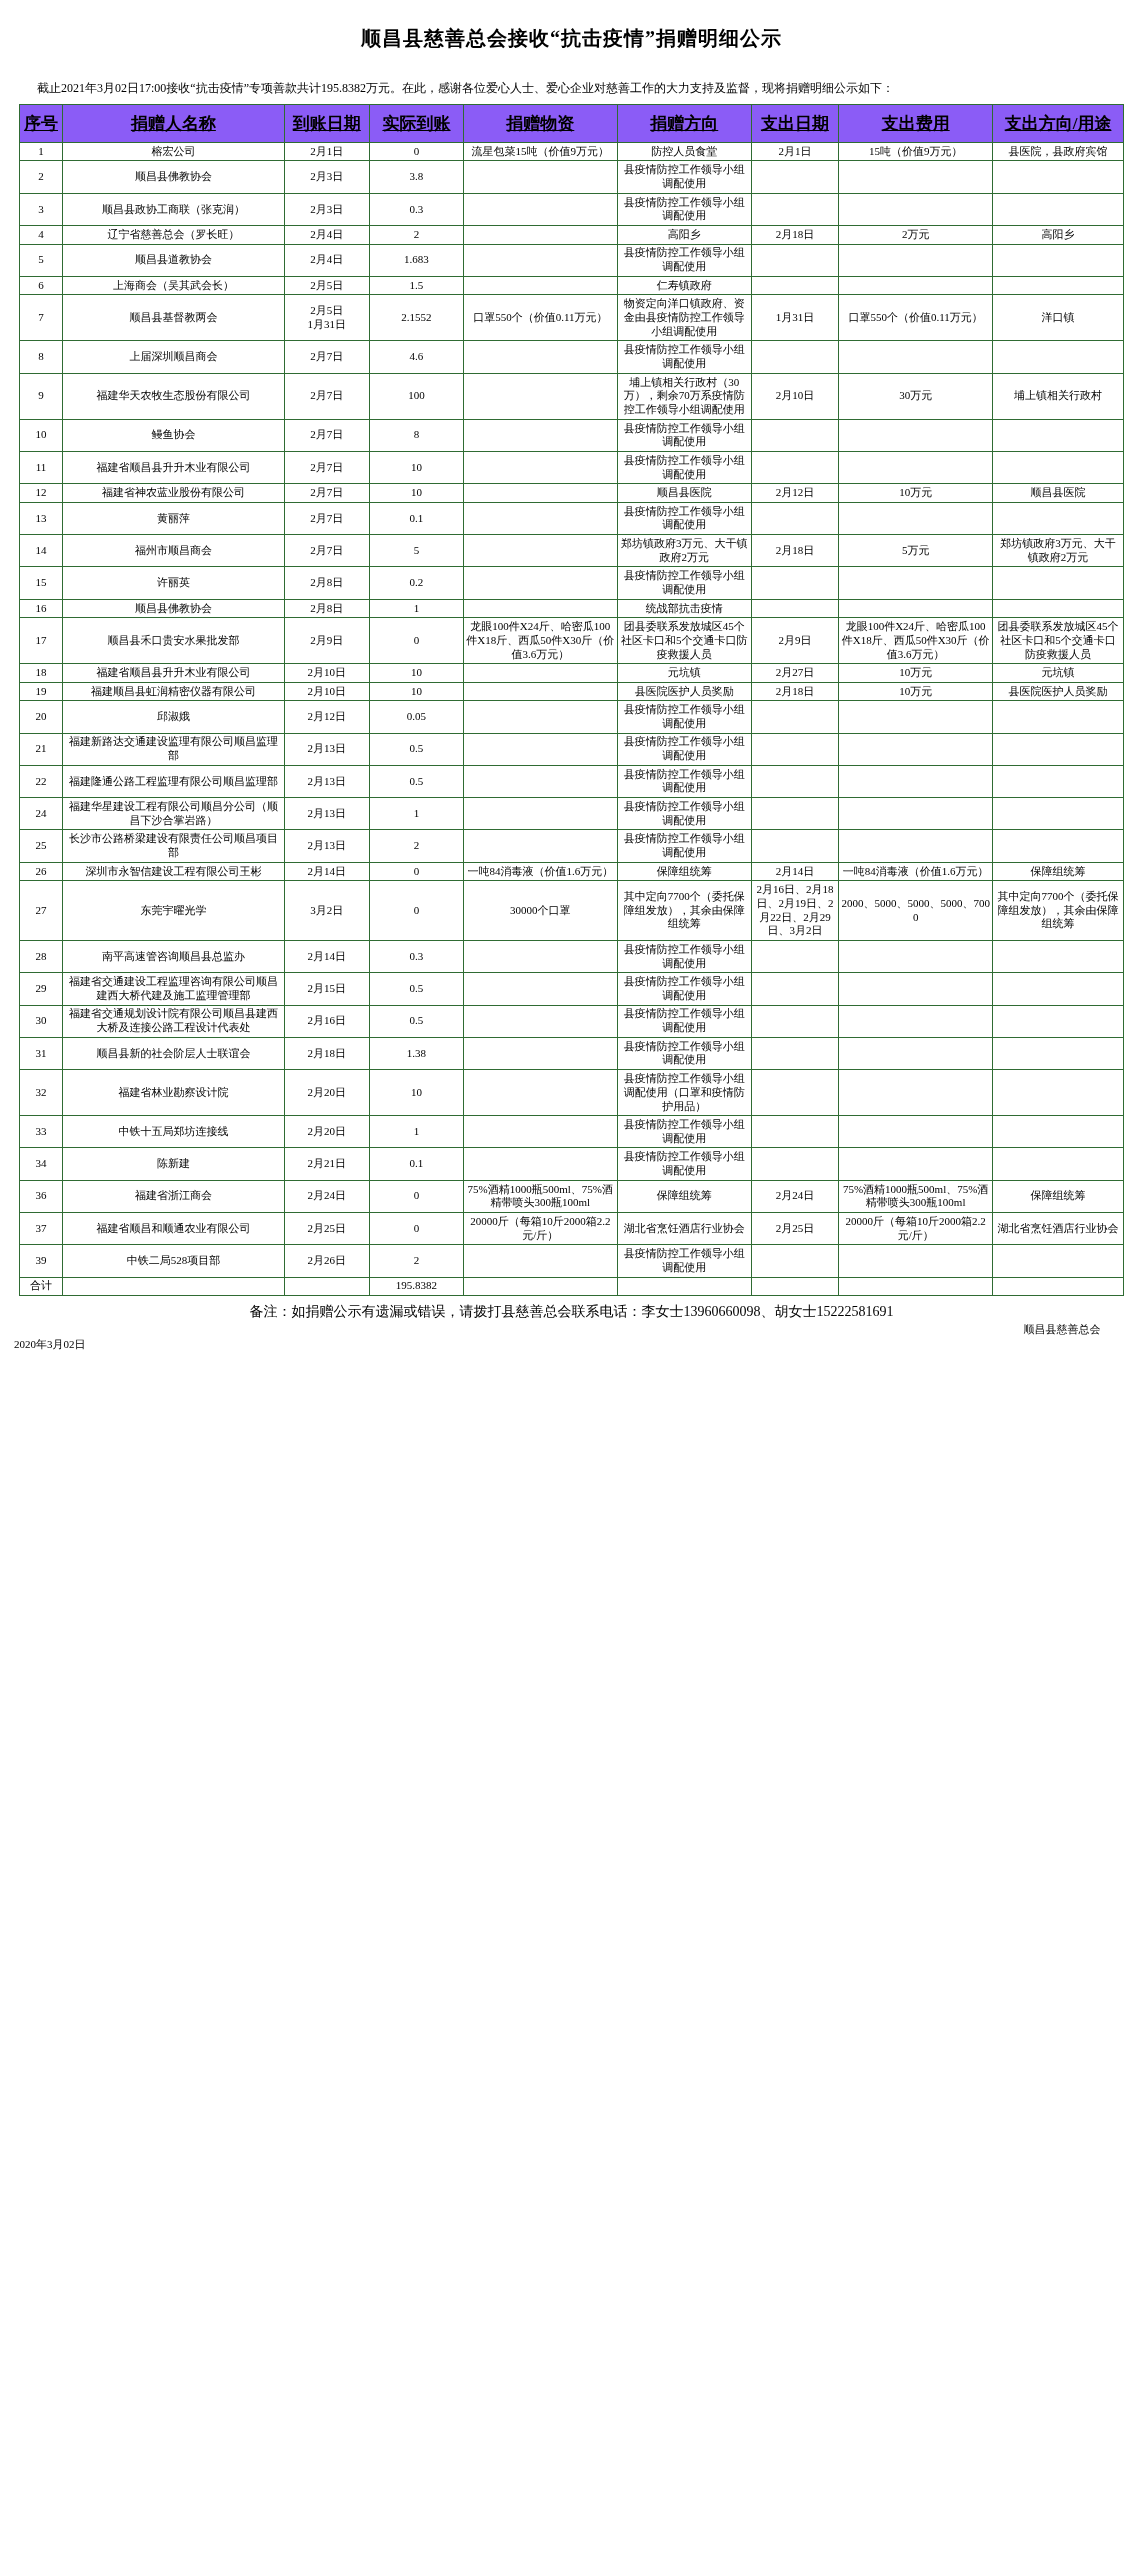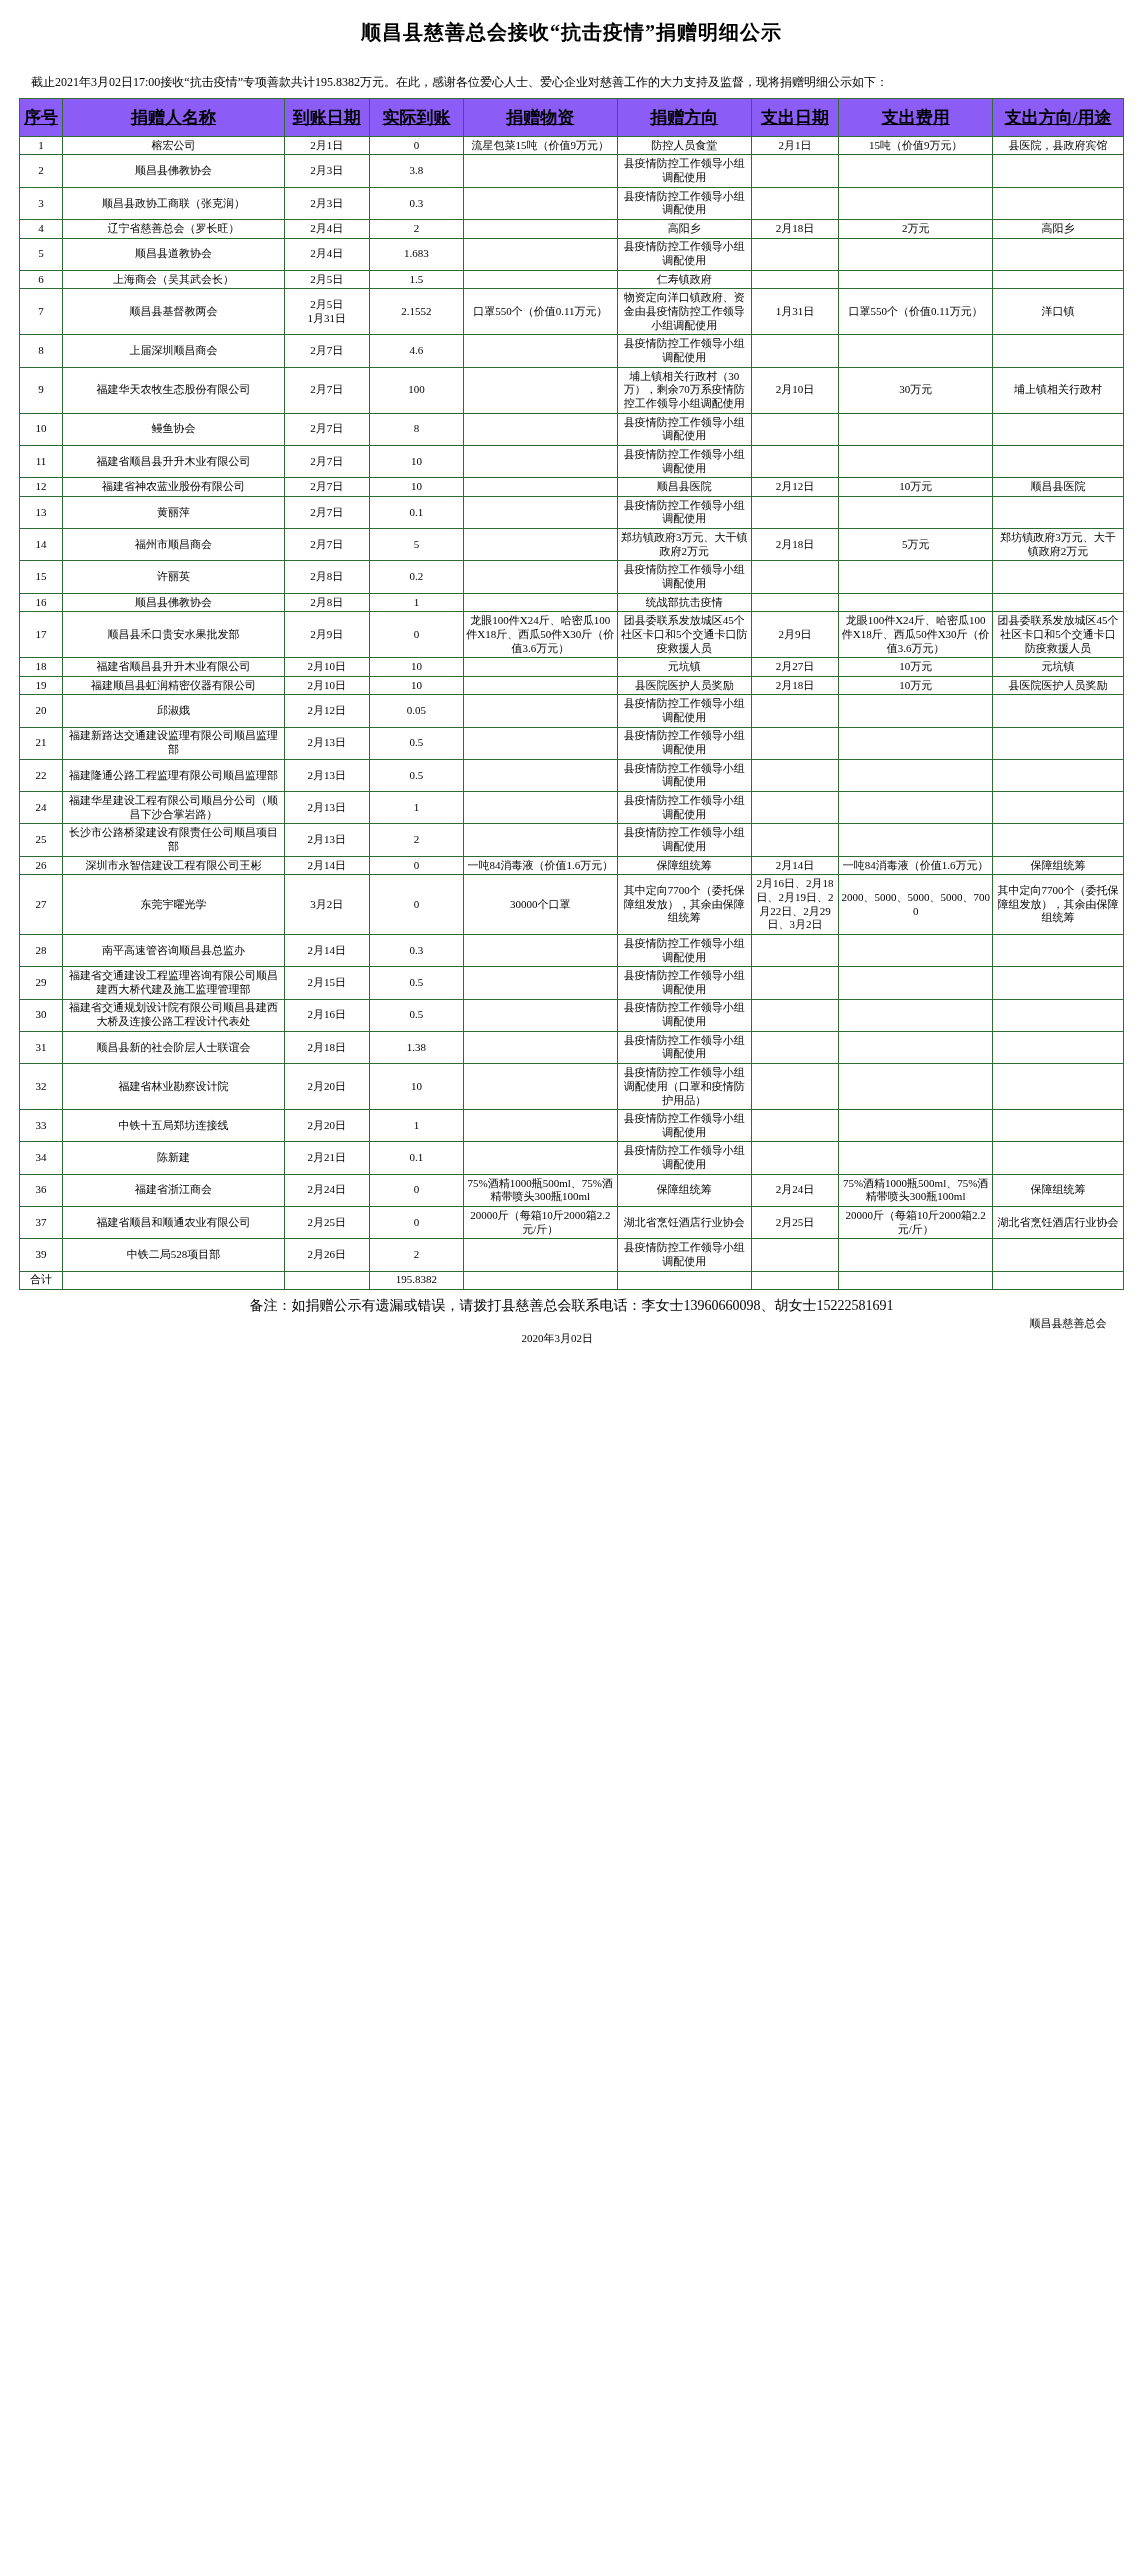--- a/index.html
+++ b/index.html
@@ -1,34 +1,34 @@
 <!DOCTYPE html>
 <html style="font-size:15.2px"><head>
 <meta charset="utf-8">
 <style>
   html,body{margin:0;padding:0;background:#ffffff;}
   body{font-family:"Liberation Serif","DejaVu Serif",serif;color:#000;}
-  #page{width:1143px;min-height:2576px;background:#fff;position:relative;padding:8px;box-sizing:border-box;}
+  #page{width:1143px;min-height:2576px;background:#fff;position:relative;padding:14px;box-sizing:border-box;}
   .title{text-align:center;font-size:20px;font-weight:bold;letter-spacing:1px;padding:11.4px 0 9.5px 0;}
   .intro{font-size:12px;padding:0 17px 7.6px 23px;line-height:1.5;text-align:justify;margin-top:17px;}
   table.main{border-collapse:collapse;width:1105px;margin:0 auto;table-layout:fixed;}
   table.main th, table.main td{border:1px solid #2f6b33;font-size:11px;text-align:center;vertical-align:middle;padding:1.9px 1.9px;line-height:1.25;word-break:break-all;}
   table.main thead th{background:#8b5cf6;font-weight:bold;font-size:17px;padding:7.6px 1.9px;text-decoration:underline;}
   .c0{width:36px;}
   .c1{width:205px;}
   .c2{width:76px;}
   .c3{width:84px;}
   .c4{width:141px;}
   .c5{width:122px;}
   .c6{width:78px;}
   .c7{width:141px;}
   .c8{width:119px;}
   .footnote{font-size:14px;text-align:center;padding:6.7px 0 0 0;}
   .signature{font-size:11px;text-align:right;padding-right:28.6px;line-height:1.5;}
-  .sig2{font-size:11px;text-align:center;padding-right:28.6px;}
+  .sig2{font-size:11px;text-align:left;padding-right:28.6px;}
 </style>
 </head>
 <body>
 
 <div id="page">
 
   <div class="title">顺昌县慈善总会接收“抗击疫情”捐赠明细公示</div>
 
   <div class="intro">截止2021年3月02日17:00接收“抗击疫情”专项善款共计195.8382万元。在此，感谢各位爱心人士、爱心企业对慈善工作的大力支持及监督，现将捐赠明细公示如下：</div>
 

